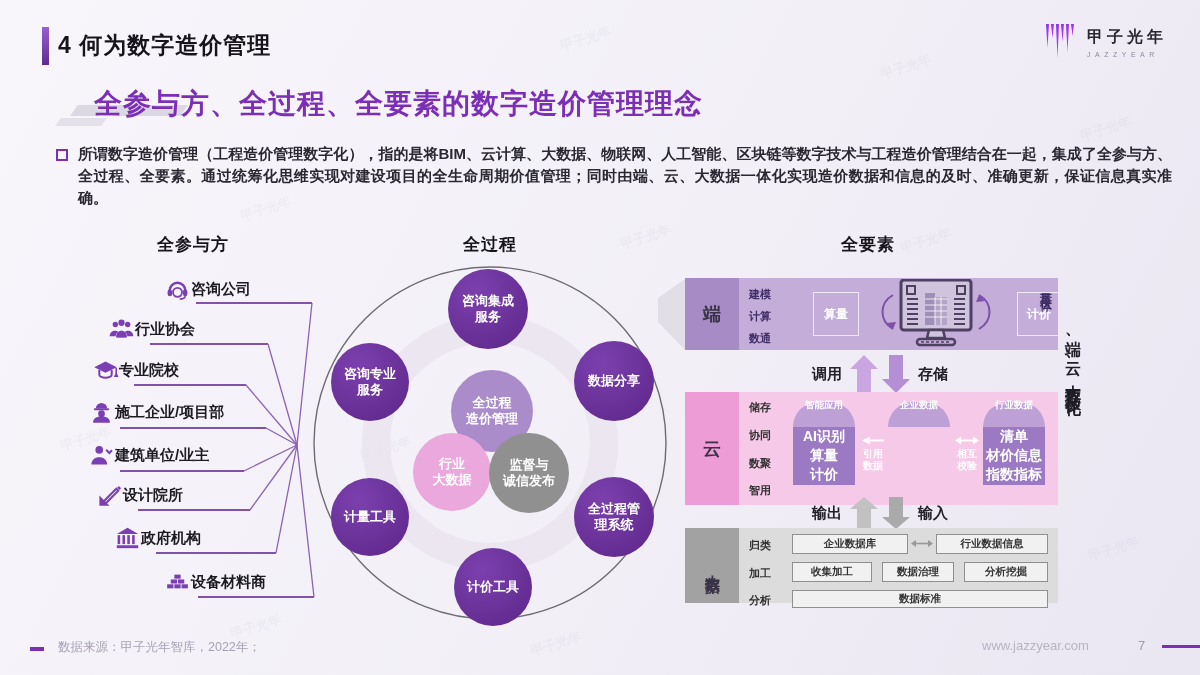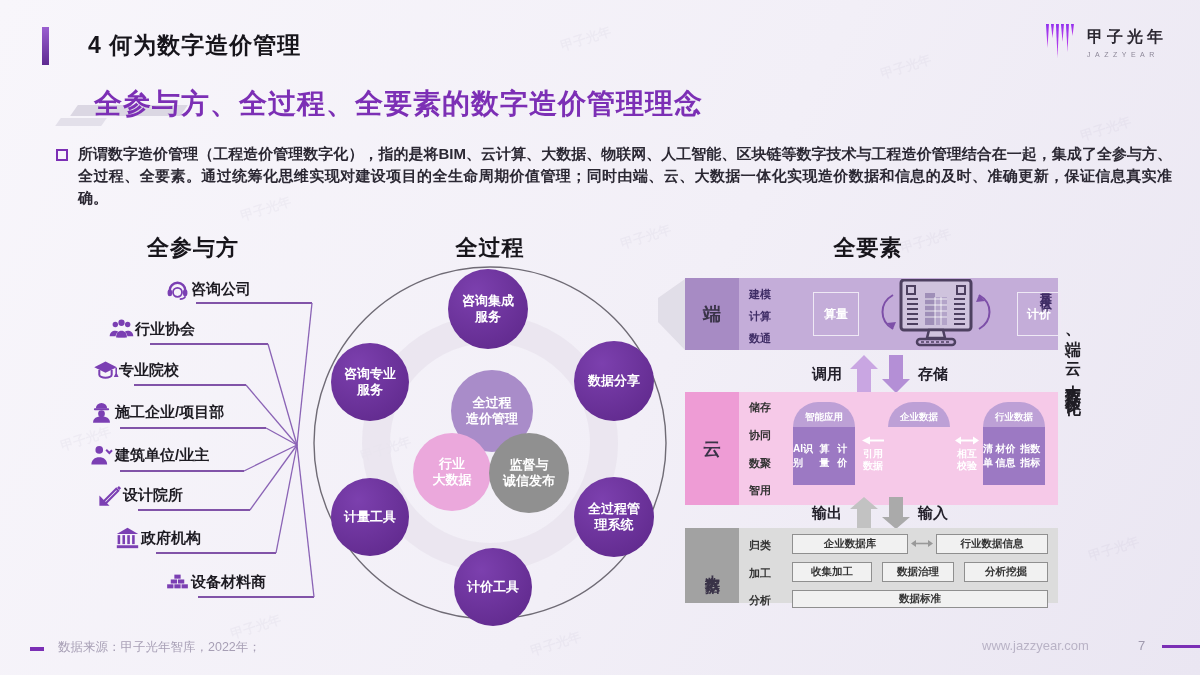--- a/index.html
+++ b/index.html
@@ -5,32 +5,32 @@
   html,body{margin:0;padding:0;background:#e9e6f0;}
   .slide{position:relative;width:1200px;height:675px;overflow:hidden;
     background:linear-gradient(118deg,#f8f6fb 0%,#f2eff7 55%,#eae6f2 100%);
     font-family:"Liberation Sans","DejaVu Sans",sans-serif;}
   .wm{position:absolute;color:#7a6f96;opacity:.055;font-size:13px;font-weight:700;
     transform:rotate(-18deg);white-space:nowrap;z-index:0;}
   svg.overlay{position:absolute;left:0;top:0;z-index:1;}
   
   .accent-bar{position:absolute;left:42px;top:27px;width:7px;height:38px;z-index:3;
     background:linear-gradient(180deg,#9a5fd0,#5e2a91);}
-  .title{position:absolute;left:58px;top:30px;font-size:23px;font-weight:800;color:#17151b;letter-spacing:1px;z-index:3;margin-left:30px;}
+  .title{position:absolute;left:58px;top:30px;font-size:23px;font-weight:800;color:#17151b;letter-spacing:1px;z-index:3;}
   .sub-shadow{position:absolute;left:74px;top:105px;width:110px;height:11px;background:#dbd7e3;transform:skewX(-35deg);z-index:2;}
   .sub-shadow2{position:absolute;left:58px;top:118px;width:46px;height:8px;background:#e3e0ea;transform:skewX(-35deg);z-index:2;}
   .subtitle{position:absolute;left:94px;top:85px;font-size:28px;font-weight:800;color:#7c2fb5;letter-spacing:1px;z-index:3;}
   .logo{position:absolute;left:1044px;top:22px;display:flex;align-items:center;gap:9px;z-index:3;}
   .logo-txt .cn{font-size:16px;font-weight:800;color:#2b2731;letter-spacing:4px;}
   .logo-txt .en{font-size:7px;color:#8d8798;letter-spacing:4.5px;margin-top:3px;}
   
   .intro-bullet{position:absolute;left:56px;top:149px;width:8px;height:8px;border:2px solid #7c2fb5;z-index:3;}
   .intro-text{position:absolute;left:78px;top:143px;width:1094px;font-size:15px;line-height:22px;
     font-weight:600;color:#2b2833;text-align:justify;z-index:3;}
-  .section-heading{position:absolute;font-size:22px;font-weight:800;color:#17151b;text-align:center;z-index:3;letter-spacing:1px;}
+  .section-heading{position:absolute;font-size:17px;font-weight:800;color:#17151b;text-align:center;z-index:3;letter-spacing:1px;}
   
   .p-item{position:absolute;display:flex;align-items:center;z-index:3;}
   .p-item .lbl{font-size:15px;font-weight:700;color:#1d1b22;}
   .p-icon{width:27px;height:27px;flex:none;}
   
   .circle{position:absolute;border-radius:50%;display:flex;align-items:center;justify-content:center;
     text-align:center;color:#fff;font-weight:700;font-size:13px;line-height:16px;z-index:3;
     padding:8px;box-sizing:border-box;white-space:pre-line;}
   .c-dark{background:radial-gradient(circle at 35% 28%,#7c40ae,#5c2688);z-index:4;}
   .c-light{background:#a98cc9;z-index:3;}
@@ -45,23 +45,23 @@
   .feat{position:absolute;font-size:11px;font-weight:700;color:#3f2d66;line-height:1;}
   .cbox{position:absolute;border:1.5px solid #efe9f5;color:#fff;font-weight:700;font-size:12px;line-height:15px;
     display:flex;align-items:center;justify-content:center;text-align:center;white-space:pre-line;box-sizing:border-box;}
   .client-note{position:absolute;right:4px;top:6px;writing-mode:vertical-rl;font-size:12px;font-weight:800;color:#3f2d66;letter-spacing:2px;}
   .flow{position:absolute;display:flex;align-items:center;gap:7px;z-index:3;}
   .flow .f-lbl{font-size:15px;font-weight:800;color:#23202b;}
   #band-cloud{top:392px;height:113px;background:#f6c9e8;}
   #band-cloud .band-cell{background:#ee9cd5;font-size:18px;}
   .arch{position:absolute;width:62px;top:10px;}
   .arch-head{height:25px;border-radius:31px 31px 0 0;background:#bda0d6;color:#fff;font-size:9.5px;font-weight:700;
-    display:flex;align-items:flex-end;justify-content:center;padding-bottom:3px;box-sizing:border-box;}
-  .arch-body{height:58px;background:#9c79c3;color:#fff;font-size:10px;font-weight:600;
-    display:flex;flex-direction:row;align-items:center;justify-content:space-evenly;}
+    display:flex;align-items:flex-end;justify-content:center;padding-bottom:15px;box-sizing:border-box;}
+  .arch-body{height:58px;background:#9c79c3;color:#fff;font-size:14px;font-weight:600;
+    display:flex;flex-direction:column;align-items:center;justify-content:space-evenly;}
   .cloud-link{position:absolute;color:#fff;font-weight:700;font-size:10px;text-align:center;line-height:12px;
     width:24px;white-space:pre-line;z-index:4;}
   #band-big{top:528px;height:75px;background:#dcdcdc;justify-content:flex-end;}
   #band-big .band-cell{background:#a2a2a2;font-size:15px;}
   .vert{writing-mode:vertical-rl;letter-spacing:2px;}
   .gbox{position:absolute;background:#f1f1f1;border:1px solid #8f8f8f;color:#333;font-size:10.5px;font-weight:600;
     display:flex;align-items:center;justify-content:center;box-sizing:border-box;}
   .gfeat{position:absolute;font-size:11px;font-weight:700;color:#333;line-height:1;}
   .side-vert{position:absolute;left:1062px;top:328px;writing-mode:vertical-rl;font-size:16px;font-weight:800;
     color:#1f1d24;letter-spacing:3px;z-index:3;}

